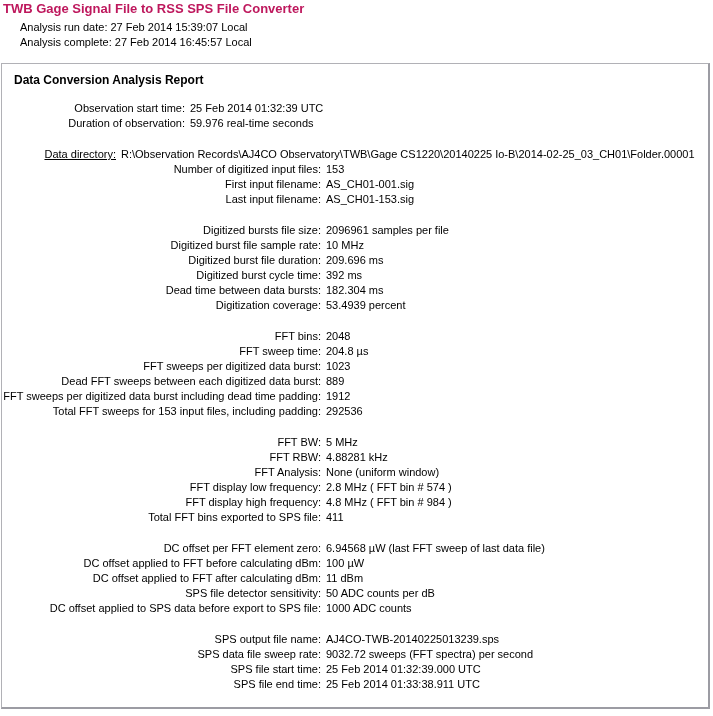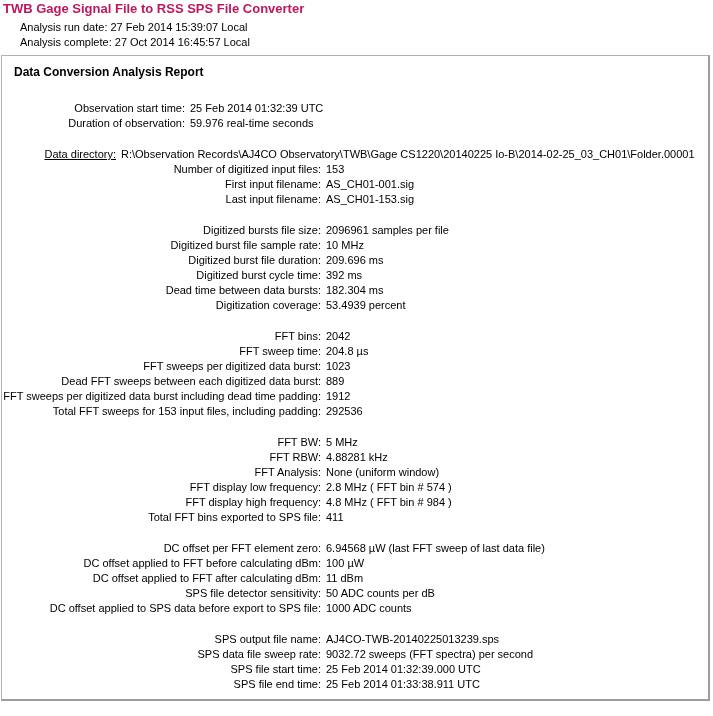--- a/index.html
+++ b/index.html
@@ -32,59 +32,59 @@
     left: 20px;
     line-height: 13px;
     white-space: nowrap;
   }
   .meta-line.run { top: 21px; }
   .meta-line.complete { top: 36px; }
 
   .panel {
     position: absolute;
     left: 1px;
-    top: 55px;
+    top: 63px;
     width: 706px;
     height: 643px;
     background: #ffffff;
     border-top: 1px solid #b1b1b6;
     border-left: 1px solid #b1b1b6;
     border-right: 2px solid #9c9ca3;
     border-bottom: 2px solid #9c9ca3;
     overflow: hidden;
   }
   .panel-heading {
     margin: 9px 0 0 12px;
     font-size: 12px;
     line-height: 15px;
     font-weight: bold;
     white-space: nowrap;
   }
   .group { margin-top: 16px; }
-  .group.first { margin-top: 21px; }
+  .group.first { margin-top: 13px; }
   .group.no-gap { margin-top: 0; }
   .row {
     display: flex;
     line-height: 15px;
     white-space: nowrap;
   }
   .lbl {
     flex: 0 0 319px;
     text-align: right;
   }
   .g-obs .lbl { flex-basis: 183px; }
   .g-dir .lbl { flex-basis: 114px; text-decoration: underline; }
   .val { margin-left: 5px; }
 </style>
 </head>
 <body>
 
 <h1 class="app-title">TWB Gage Signal File to RSS SPS File Converter</h1>
 <div class="meta-line run">Analysis run date: 27 Feb 2014 15:39:07 Local</div>
-<div class="meta-line complete">Analysis complete: 27 Oct 2014 16:45:57 Local</div>
+<div class="meta-line complete">Analysis complete: 27 Feb 2014 16:45:57 Local</div>
 
 <div class="panel">
   <div class="panel-heading">Data Conversion Analysis Report</div>
 
   <div class="group first g-obs">
     <div class="row">
       <span class="lbl">Observation start time:</span>
       <span class="val">25 Feb 2014 01:32:39 UTC</span>
     </div>
     <div class="row">
@@ -138,21 +138,21 @@
     </div>
     <div class="row">
       <span class="lbl">Digitization coverage:</span>
       <span class="val">53.4939 percent</span>
     </div>
   </div>
 
   <div class="group">
     <div class="row">
       <span class="lbl">FFT bins:</span>
-      <span class="val">2042</span>
+      <span class="val">2048</span>
     </div>
     <div class="row">
       <span class="lbl">FFT sweep time:</span>
       <span class="val">204.8 µs</span>
     </div>
     <div class="row">
       <span class="lbl">FFT sweeps per digitized data burst:</span>
       <span class="val">1023</span>
     </div>
     <div class="row">

